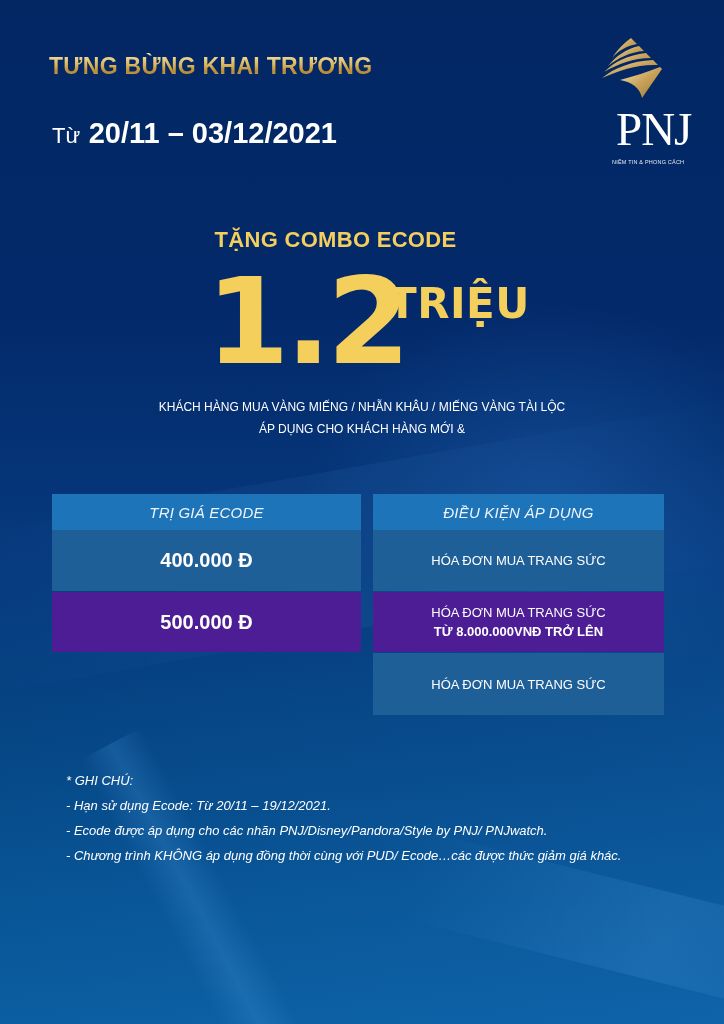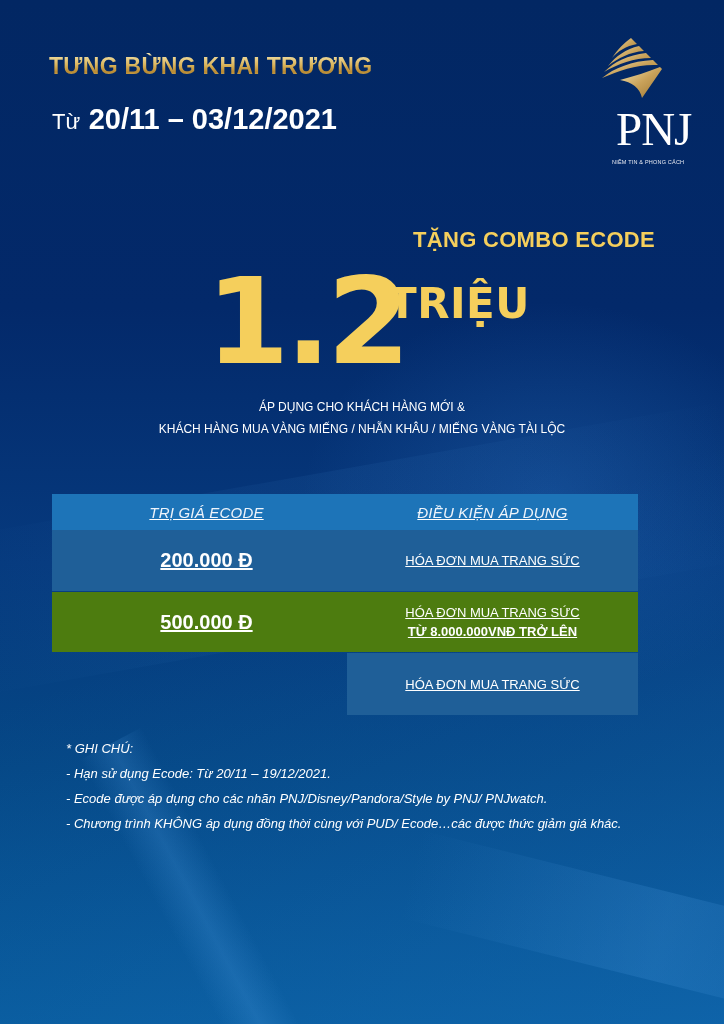--- a/index.html
+++ b/index.html
@@ -26,38 +26,38 @@
       background: radial-gradient(ellipse at center, rgba(40,110,190,0.35) 0%, rgba(40,110,190,0) 70%);
     }
 
     .headline {
       position: absolute; left: 49px; top: 53px;
       font-size: 23px; font-weight: bold; letter-spacing: 0.3px;
       background: linear-gradient(180deg, #f6e7b0 0%, #d9b35a 45%, #b98a32 70%, #e6c978 100%);
       -webkit-background-clip: text; background-clip: text; color: transparent;
       white-space: nowrap;
     }
-    .date-line { position: absolute; left: 52px; top: 103px; white-space: nowrap; color: #fff; }
+    .date-line { position: absolute; left: 52px; top: 117px; white-space: nowrap; color: #fff; }
     .date-prefix { font-size: 22px; }
     .date-range { font-size: 29px; font-weight: bold; margin-left: 4px; }
 
     .logo { position: absolute; left: 596px; top: 36px; width: 100px; height: 140px; }
     .logo-mark { position: absolute; left: 2px; top: 0; width: 66px; height: 64px; }
     .logo-text {
       position: absolute; left: 20px; top: 70px;
       font-family: "Liberation Serif", "DejaVu Serif", serif;
       font-size: 47px; color: #fff; letter-spacing: -1px; line-height: 1;
     }
     .logo-tagline {
       position: absolute; left: 16px; top: 123px; font-size: 5.5px; color: #e8eaf2;
       letter-spacing: 0.2px; white-space: nowrap;
     }
 
     .gift-title {
-      position: absolute; left: 0; width: 655px; top: 227px; text-align: right;
+      position: absolute; left: 0; width: 655px; top: 227px; text-align: center;
       font-size: 22px; font-weight: bold; color: #f5cf5c; letter-spacing: 0.3px; padding-left: 16px;
     }
     .big-amount {
       position: absolute; left: 206px; top: 262px;
       font-size: 120px; font-weight: 900; color: #f5cf5c; line-height: 1; letter-spacing: -4px;
       font-family: "DejaVu Sans", sans-serif;
     }
     .amount-unit {
       position: absolute; left: 388px; top: 282px;
       font-size: 42px; font-weight: bold; color: #f5cf5c; line-height: 1.05;
@@ -70,34 +70,33 @@
     }
 
     .table {
       position: absolute; left: 52px; top: 494px; width: 620px; height: 221px;
     }
     .trow { position: absolute; left: 0; width: 620px; }
     .cell {
       position: absolute; top: 0; height: 100%;
       display: flex; flex-direction: column; align-items: center; justify-content: center;
       text-align: center;
-      text-decoration: underline;
     }
     .cell.c1 { left: 0; width: 309px; }
-    .cell.c2 { left: 295px; width: 291px; }
+    .cell.c2 { left: 321px; width: 291px; }
     .hdr .cell { background: #1d74b8; }
     .hdr .cell span { font-style: italic; font-size: 15px; color: #eef4fb; letter-spacing: 0.2px; }
     .row-a .cell { background: #1f5f98; }
-    .row-b .cell { background: #4d7c0f; }
+    .row-b .cell { background: #4c1d95; }
     .val { font-size: 20px; font-weight: bold; color: #fff; }
     .cond1 { font-size: 13px; color: #fff; line-height: 19px; }
     .cond2 { font-size: 13px; font-weight: bold; color: #fff; line-height: 19px; }
 
     .notes {
-      position: absolute; left: 66px; top: 736px;
+      position: absolute; left: 66px; top: 768px;
       font-size: 13px; font-style: italic; color: #fff; line-height: 25px;
     }
   </style>
 </head>
 <body>
 
 <div class="rays">
   <div class="glow"></div>
   <div class="ray r3"></div>
   <div class="ray r1"></div>
@@ -129,36 +128,36 @@
   <div class="logo-tagline">NIỀM TIN &amp; PHONG CÁCH</div>
 </div>
 
 <div class="gift-title">TẶNG COMBO ECODE</div>
 <div class="big-amount">1.2</div>
 <div class="amount-unit">
   <div>TRIỆU</div>
 </div>
 
 <div class="apply-note">
+  <div>KHÁCH HÀNG MUA VÀNG MIẾNG / NHẪN KHÂU / MIẾNG VÀNG TÀI LỘC</div>
   <div>ÁP DỤNG CHO KHÁCH HÀNG MỚI &amp;</div>
-  <div>KHÁCH HÀNG MUA VÀNG MIẾNG / NHẪN KHÂU / MIẾNG VÀNG TÀI LỘC</div>
 </div>
 
 <div class="table">
   <div class="trow hdr" style="top:0;height:36px;">
     <div class="cell c1">
         <span>TRỊ GIÁ ECODE</span>
       </div>
     <div class="cell c2">
         <span>ĐIỀU KIỆN ÁP DỤNG</span>
       </div>
   </div>
   <div class="trow row-a" style="top:36px;height:61px;">
     <div class="cell c1">
-        <span class="val">200.000 Đ</span>
+        <span class="val">400.000 Đ</span>
       </div>
     <div class="cell c2">
       <span class="cond1">HÓA ĐƠN MUA TRANG SỨC</span>
     </div>
   </div>
   <div class="trow row-b" style="top:98px;height:60px;">
     <div class="cell c1">
         <span class="val">500.000 Đ</span>
       </div>
     <div class="cell c2">

